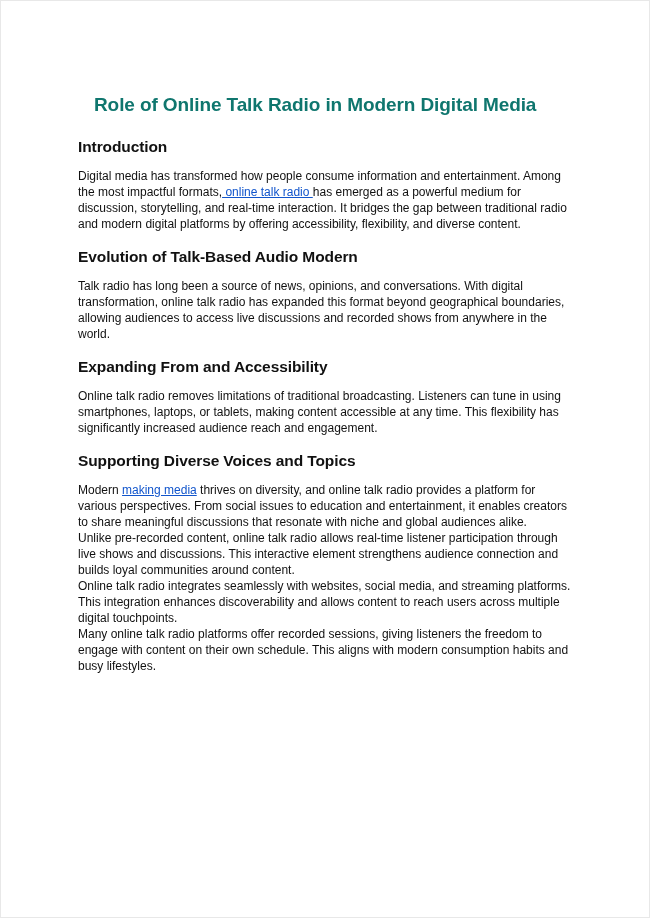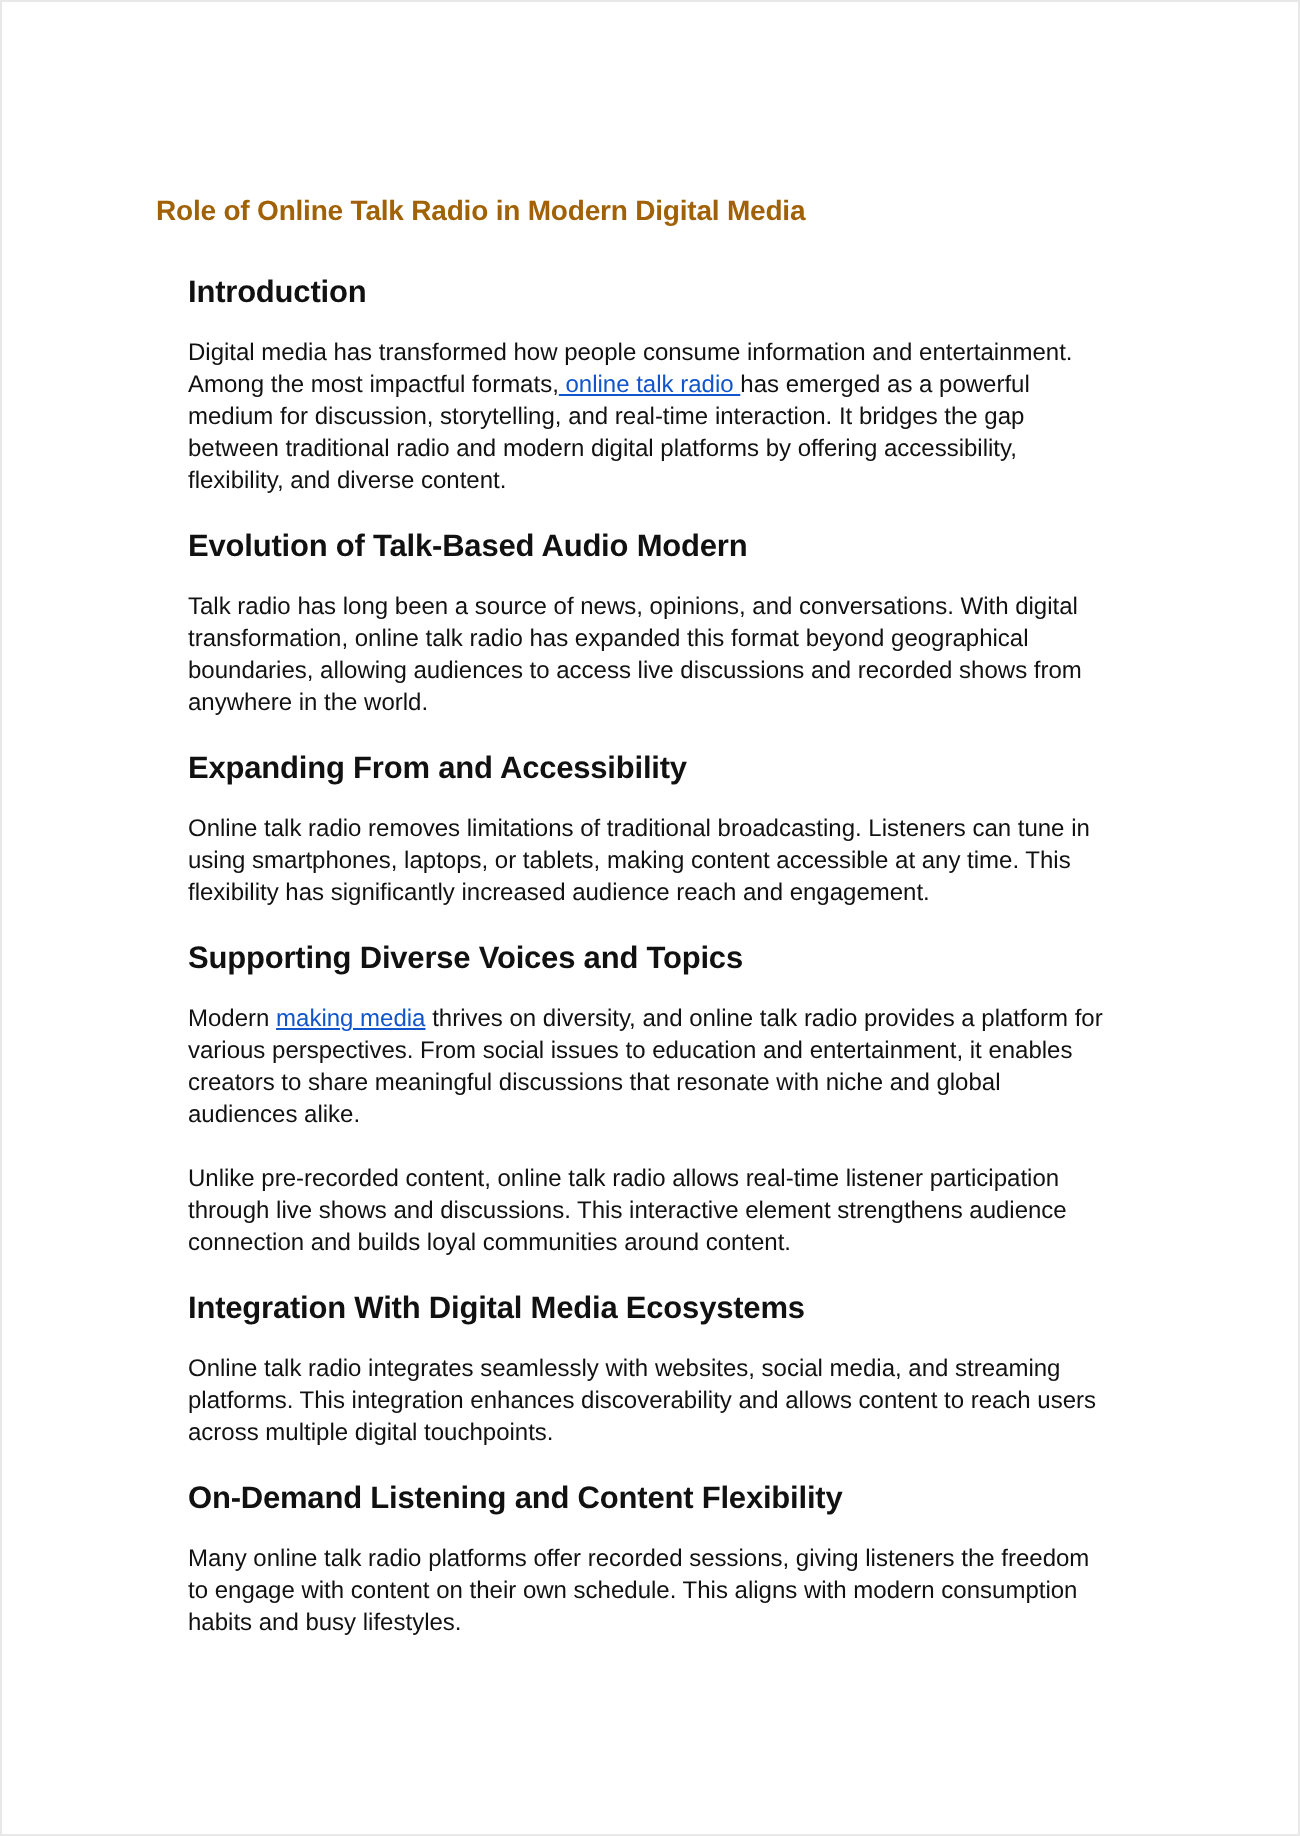--- a/index.html
+++ b/index.html
@@ -13,29 +13,29 @@
     height: 918px;
     box-sizing: border-box;
     background: #ffffff;
     box-shadow: inset 0 0 0 1px #e8e8e8;
     padding: 93px 79px 0 78px;
     font-family: "Liberation Sans", "DejaVu Sans", sans-serif;
     color: #111111;
     overflow: hidden;
   }
   .doc-title {
-    font-size: 14px;
+    font-size: 19px;
     line-height: 24px;
     font-weight: bold;
-    margin: 0 0 20px 0;
+    margin: 0 0 20px 16px;
     letter-spacing: -0.1px;
-    color: #a16207;
+    color: #0f766e;
   }
   .doc-section {
-    margin: 16px;
+    margin: 0;
   }
   .doc-heading {
     font-size: 15.5px;
     line-height: 20px;
     font-weight: bold;
     margin: 15px 0 11px 0;
     letter-spacing: -0.1px;
     color: #111111;
   }
   .doc-paragraph {
@@ -73,22 +73,20 @@
   <section class="doc-section">
     <h2 class="doc-heading">Supporting Diverse Voices and Topics</h2>
     <p class="doc-paragraph"><span>Modern </span><a class="doc-link" href="#">making media</a><span> thrives on diversity, and online talk radio provides a platform for various perspectives. From social issues to education and entertainment, it enables creators to share meaningful discussions that resonate with niche and global audiences alike.</span></p>
   </section>
 
   <section class="doc-section">
     <p class="doc-paragraph"><span>Unlike pre-recorded content, online talk radio allows real-time listener participation through live shows and discussions. This interactive element strengthens audience connection and builds loyal communities around content.</span></p>
   </section>
 
   <section class="doc-section">
-    <h2 class="doc-heading">Integration With Digital Media Ecosystems</h2>
     <p class="doc-paragraph"><span>Online talk radio integrates seamlessly with websites, social media, and streaming platforms. This integration enhances discoverability and allows content to reach users across multiple digital touchpoints.</span></p>
   </section>
 
   <section class="doc-section">
-    <h2 class="doc-heading">On-Demand Listening and Content Flexibility</h2>
     <p class="doc-paragraph"><span>Many online talk radio platforms offer recorded sessions, giving listeners the freedom to engage with content on their own schedule. This aligns with modern consumption habits and busy lifestyles.</span></p>
   </section>
 </div>
 </div>
 
 </body></html>

